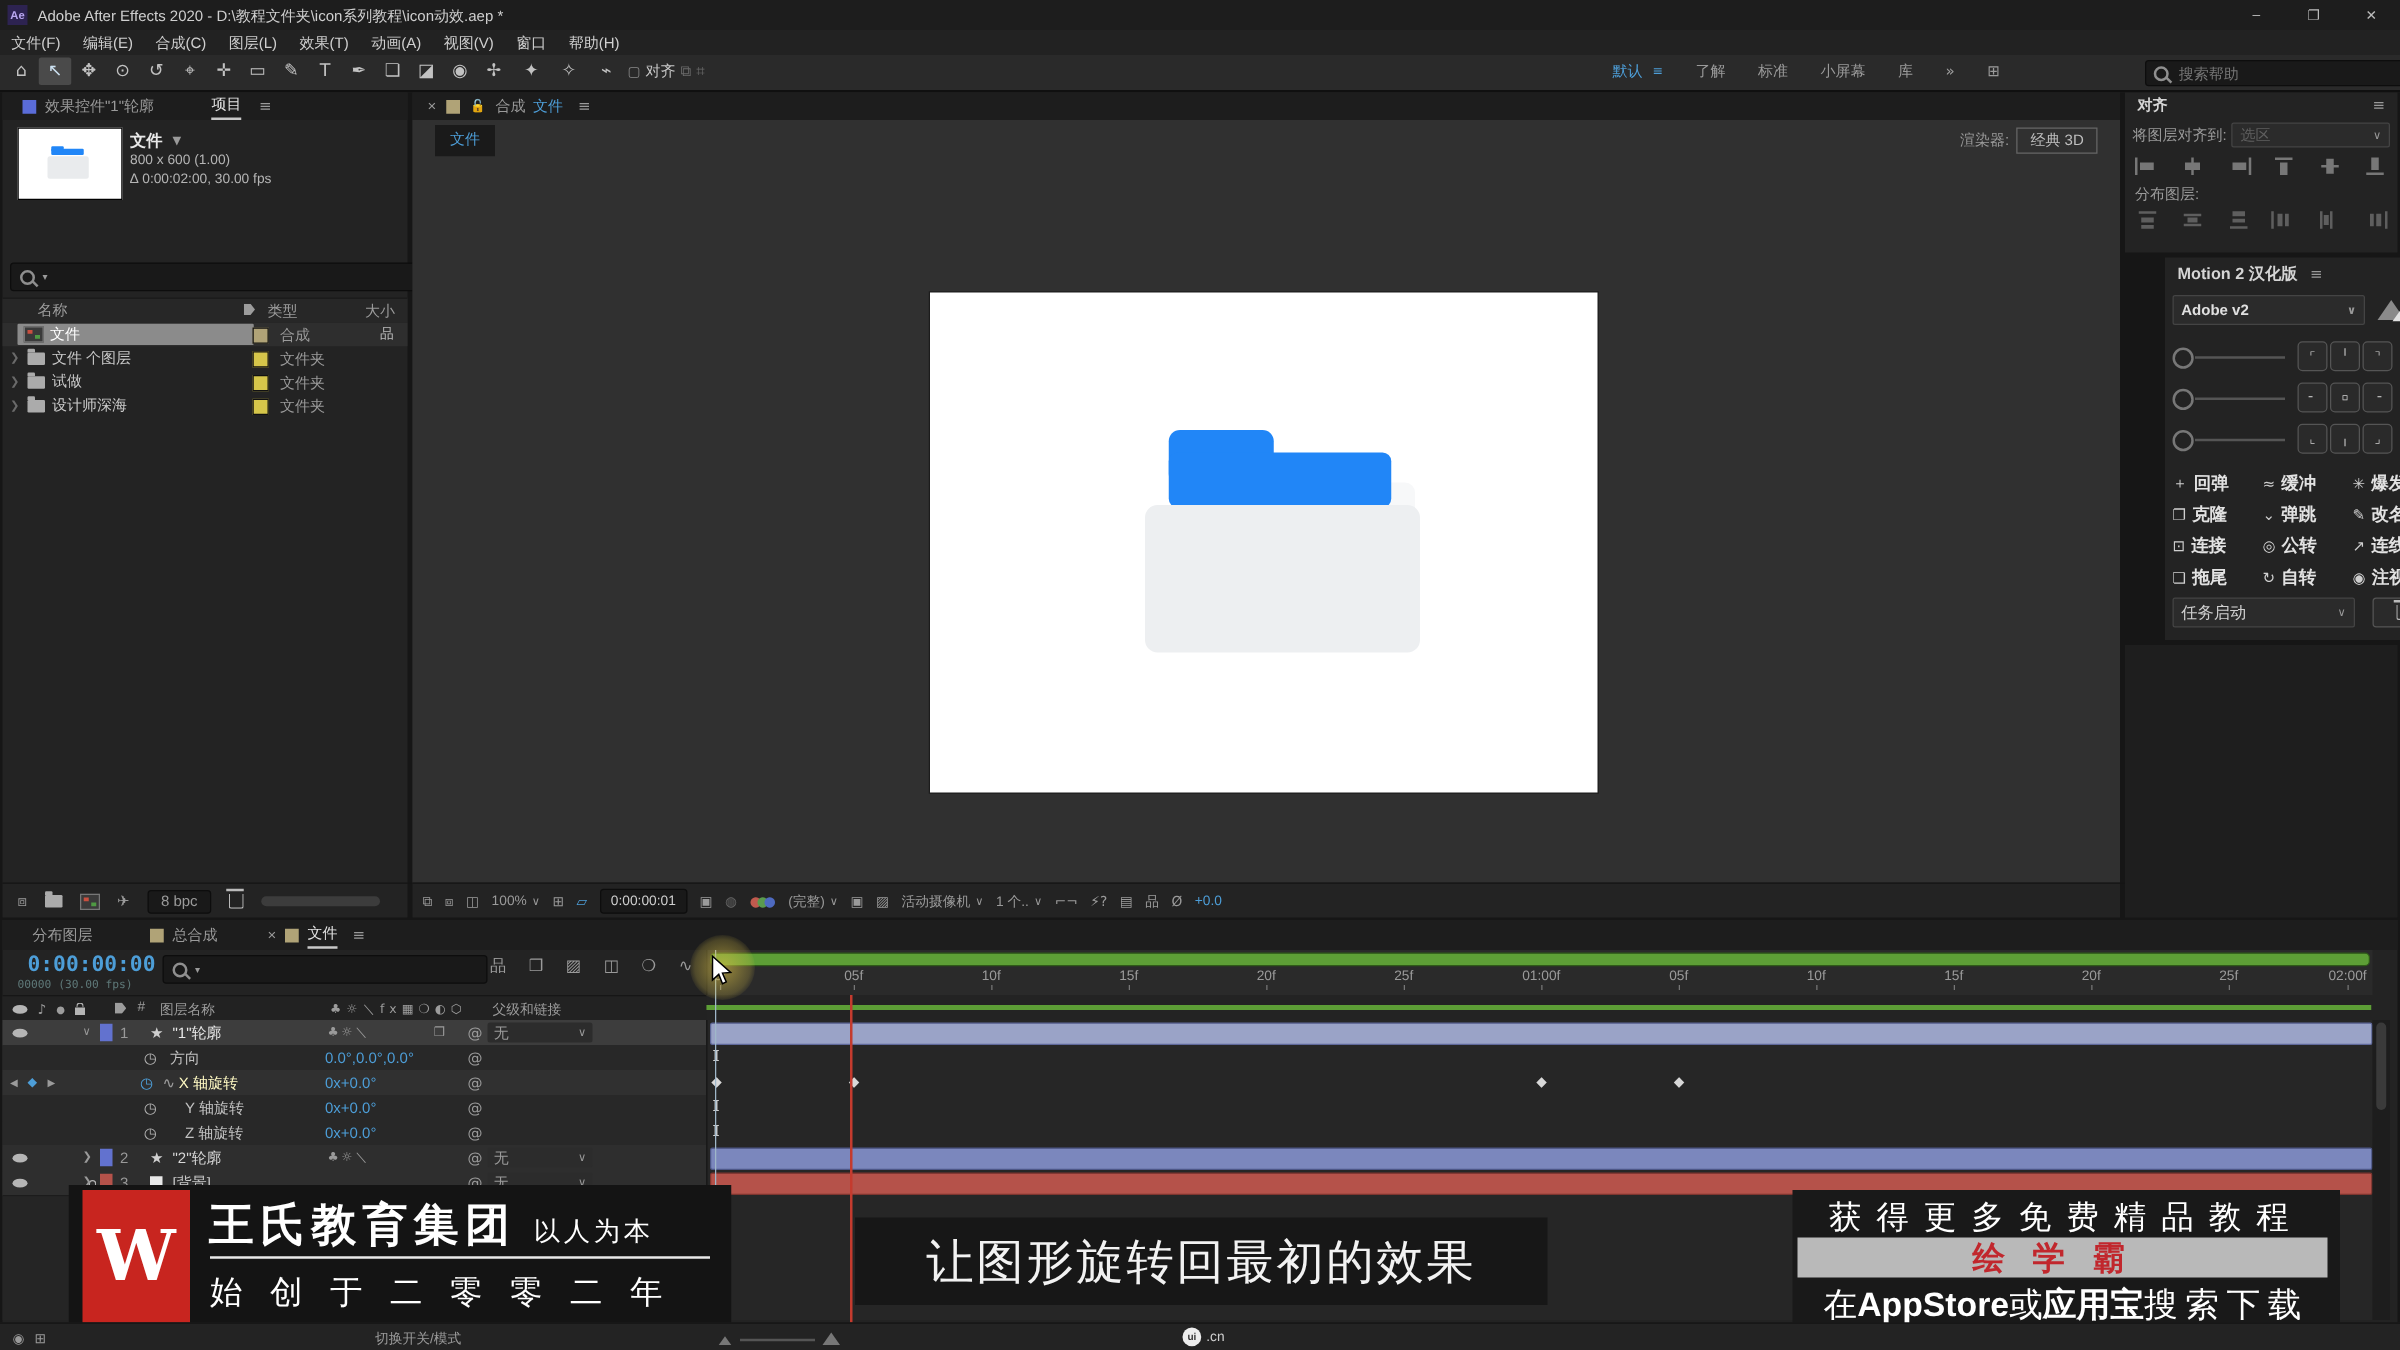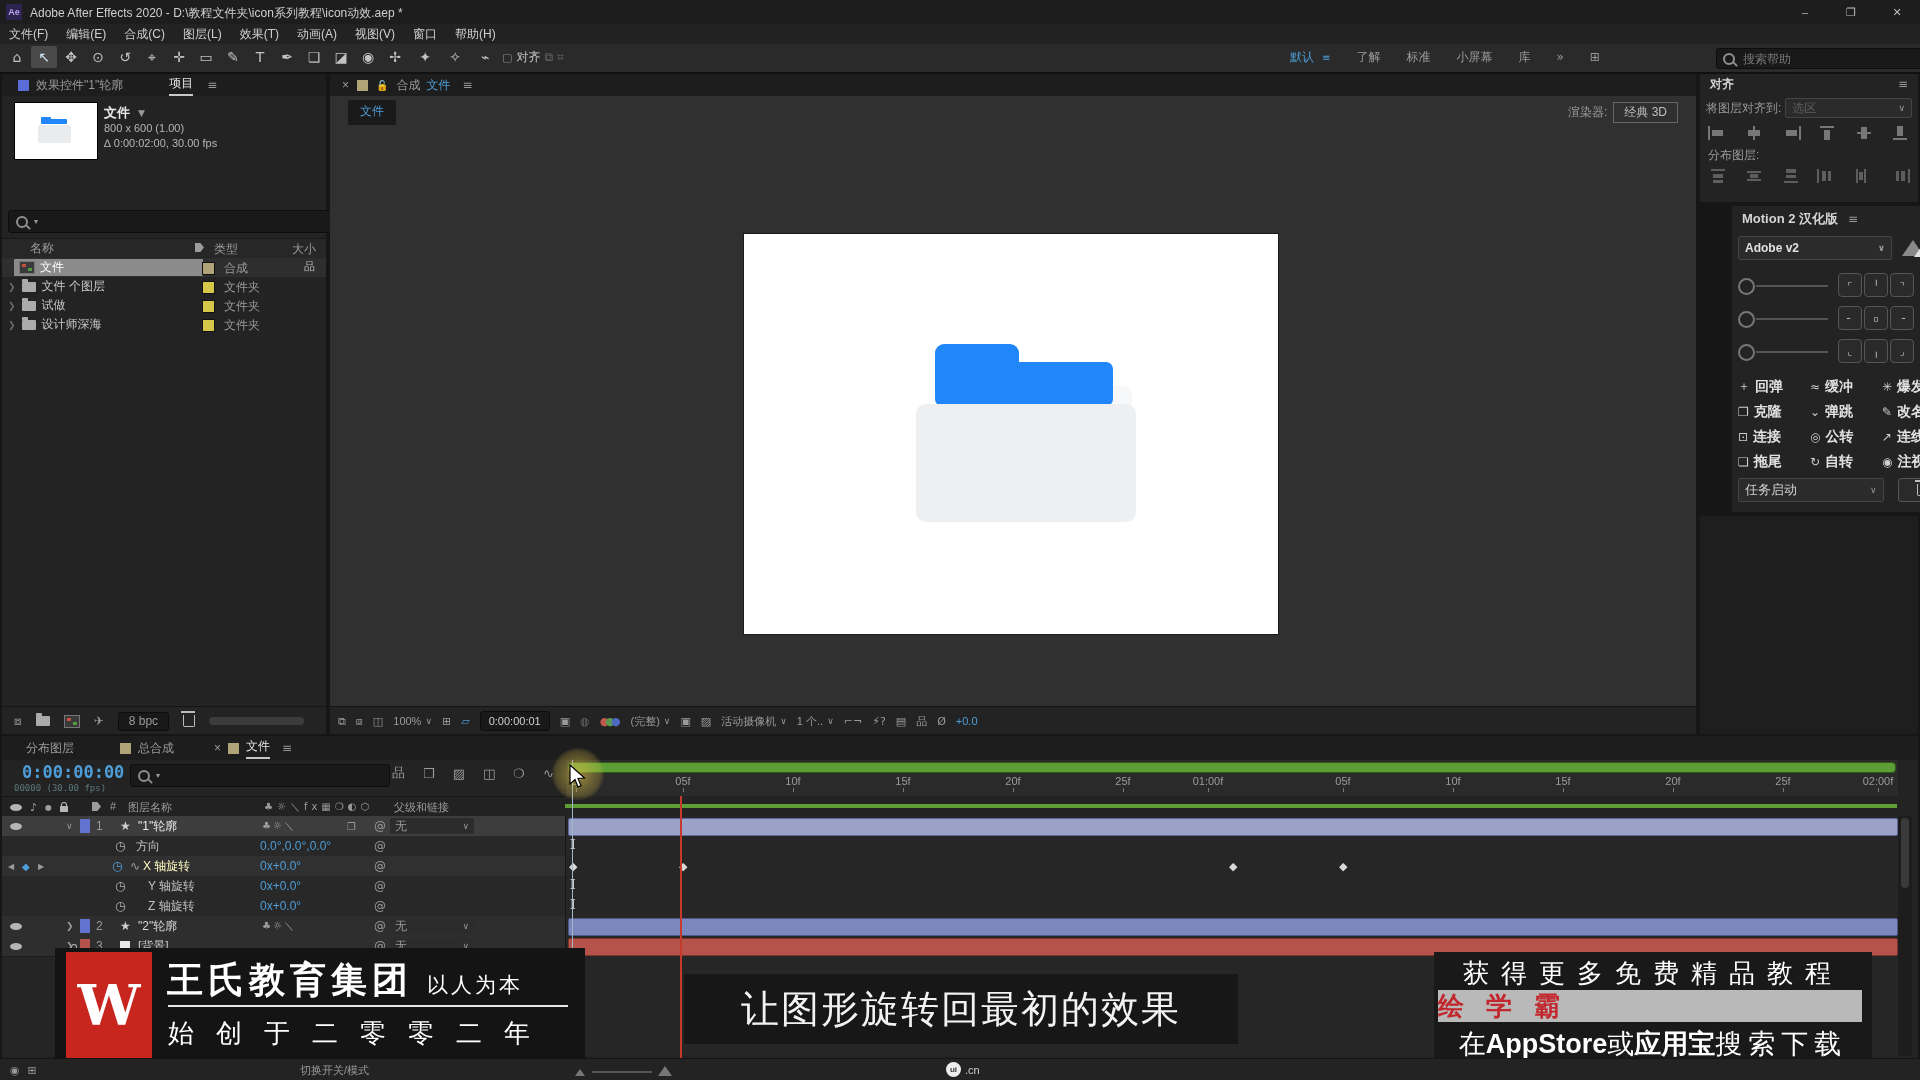--- a/index.html
+++ b/index.html
@@ -484,21 +484,21 @@
     </div>
 
     <div class="abs" style="left:563px;top:24px;width:1332px;height:36px;background:#2a2a2a;border-left:1px solid #1a1a1a;">
       <div class="abs" style="left:2px;top:2px;width:1326px;height:9px;background:#5d9e36;border:1px solid #2f5a18;border-radius:4px;"></div>
       <span class="rlabel" style="left:-12px;top:15px;">0f</span>
       <span class="rlabel" style="left:95px;top:15px;">05f</span>
       <span class="rlabel" style="left:205px;top:15px;">10f</span>
       <span class="rlabel" style="left:315px;top:15px;">15f</span>
       <span class="rlabel" style="left:425px;top:15px;">20f</span>
       <span class="rlabel" style="left:535px;top:15px;">25f</span>
-      <span class="rlabel" style="left:620px;top:15px;">01:00f</span>
+      <span class="rlabel" style="left:645px;top:15px;">01:00f</span>
       <span class="rlabel" style="left:755px;top:15px;">05f</span>
       <span class="rlabel" style="left:865px;top:15px;">10f</span>
       <span class="rlabel" style="left:975px;top:15px;">15f</span>
       <span class="rlabel" style="left:1085px;top:15px;">20f</span>
       <span class="rlabel" style="left:1195px;top:15px;">25f</span>
       <span class="rlabel" style="left:1290px;top:15px;">02:00f</span>
     </div>
     <div class="abs" style="left:563px;top:68px;width:1332px;height:4px;background:#5d9e36;"></div>
 
     <div class="abs row" style="left:0;top:60px;width:563px;height:20px;background:#222;border-top:1px solid #161616;border-bottom:1px solid #161616;color:#9c9c9c;font-size:11px;">
@@ -627,21 +627,21 @@
     <div class="abs" style="left:113px;top:57px;width:400px;height:2px;background:#e8e8e8;"></div>
     <div class="abs" style="left:113px;top:68px;width:410px;color:#fff;font-size:26px;letter-spacing:22px;white-space:nowrap;">始创于二零零二年</div>
   </div>
 
   <div class="abs row" style="left:684px;top:974px;width:554px;height:70px;background:rgba(22,22,22,0.95);justify-content:center;">
     <span style="color:#f2f2f2;font-size:38px;letter-spacing:2px;">让图形旋转回最初的效果</span>
   </div>
 
   <div class="abs" style="left:1434px;top:952px;width:438px;height:110px;background:#191919;">
     <div class="abs" style="left:0;top:4px;width:438px;text-align:center;color:#fff;font-size:26px;letter-spacing:12px;white-space:nowrap;">获得更多免费精品教程</div>
-    <div class="abs row" style="left:4px;top:38px;width:424px;height:32px;background:#b9b9b9;">
+    <div class="abs row" style="left:4px;top:38px;width:424px;height:32px;background:#b9b9b9;justify-content:center;">
       <span style="color:#c1272d;font-size:26px;font-weight:bold;letter-spacing:22px;">绘学霸</span>
     </div>
     <div class="abs row" style="left:0;top:74px;width:438px;justify-content:center;color:#fff;font-size:27px;">
       <span>在</span>
         <b>AppStore</b>
         <span>或</span>
         <b>应用宝</b>
         <span style="letter-spacing:6px;">搜索下载</span>
     </div>
   </div>

